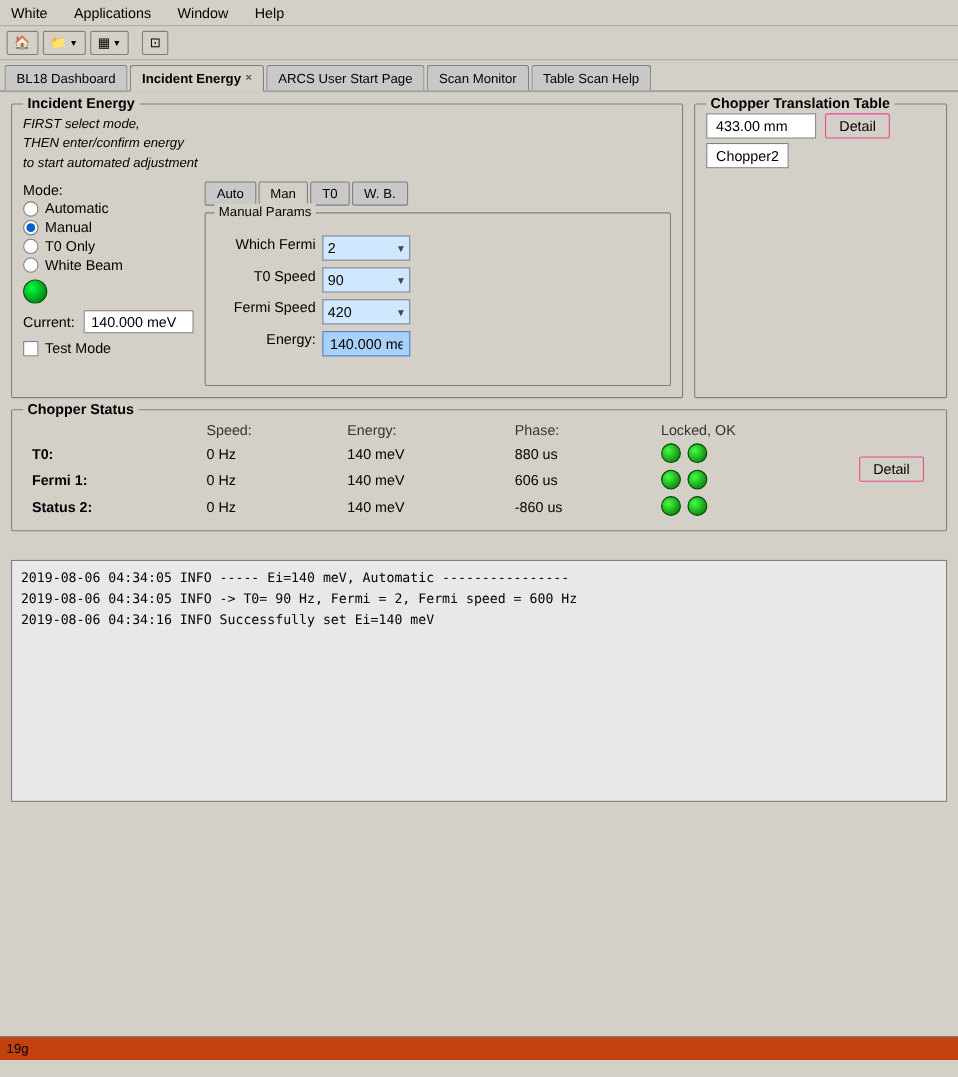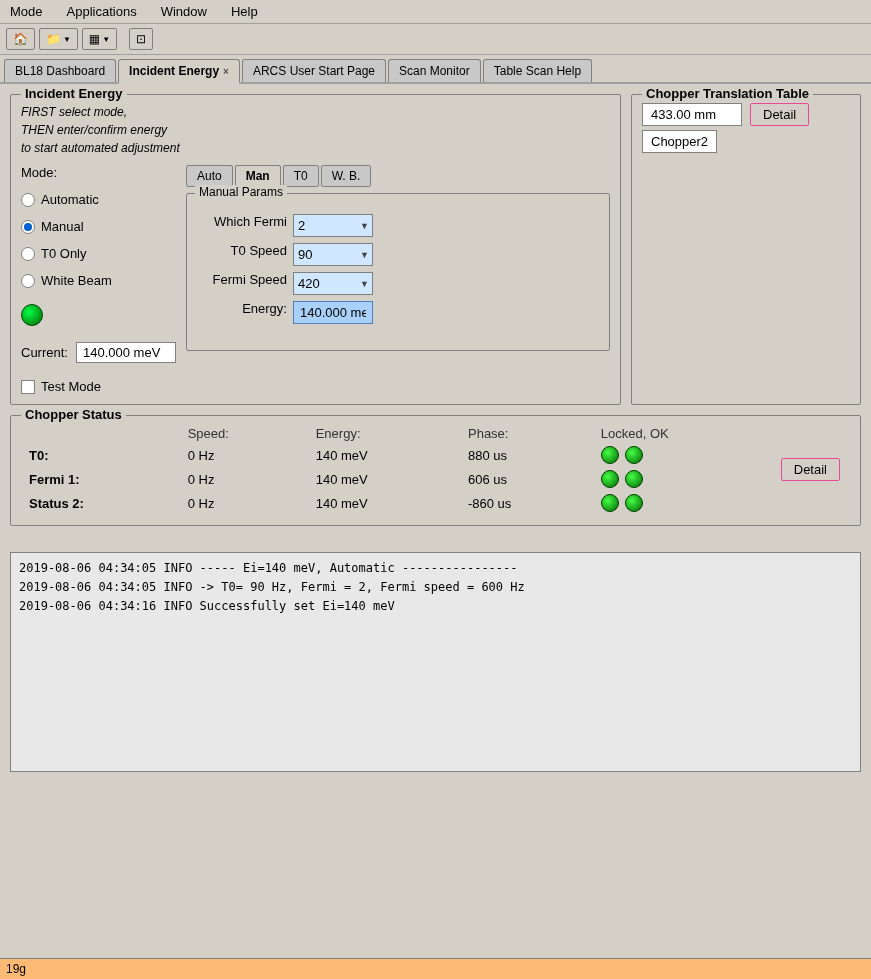--- a/index.html
+++ b/index.html
@@ -123,21 +123,21 @@
       margin-bottom: 8px;
       line-height: 1.5;
     }
     .ie-body {
       display: flex;
       gap: 10px;
     }
     .ie-left {
       display: flex;
       flex-direction: column;
-      gap: 12px;
+      gap: 2px;
     }
     .mode-row {
       display: flex;
       align-items: center;
       gap: 6px;
       font-size: 13px;
     }
     .radio-outer {
       width: 14px;
       height: 14px;
@@ -201,21 +201,21 @@
     .mode-tab {
       padding: 3px 10px;
       border: 1px solid #808080;
       border-radius: 2px;
       cursor: pointer;
       background: #c8c8c8;
       font-size: 12px;
     }
     .mode-tab.active {
       background: #d4d0c8;
-      font-weight: bold;
+      font-weight: normal;
     }
     .manual-params-panel {
       border: 1px solid #808080;
       border-radius: 2px;
       padding: 20px;
       position: relative;
     }
     .manual-params-title {
       position: absolute;
       top: -9px;
@@ -358,39 +358,39 @@
       padding: 6px 8px;
       font-size: 12px;
       font-family: monospace;
       min-height: 220px;
       line-height: 1.6;
     }
 
     
     .statusbar {
       position: fixed;
-      bottom: 0;
+      bottom: 16px;
       left: 0;
       width: 871px;
-      background: #fdba74;
+      background: #c2410c;
       border-top: 1px solid #808080;
       padding: 3px 6px;
       font-size: 12px;
     }
 
     
     .arrow-down {
       font-size: 8px;
     }
   </style>
 </head>
 <body>
 
 <div class="menubar">
-  <span class="menubar-item">Mode</span>
+  <span class="menubar-item">White</span>
   <span class="menubar-item">Applications</span>
   <span class="menubar-item">Window</span>
   <span class="menubar-item">Help</span>
 </div>
 
 <div class="toolbar">
   <button class="toolbar-btn">
     <span>🏠</span>
   </button>
   <button class="toolbar-btn">

